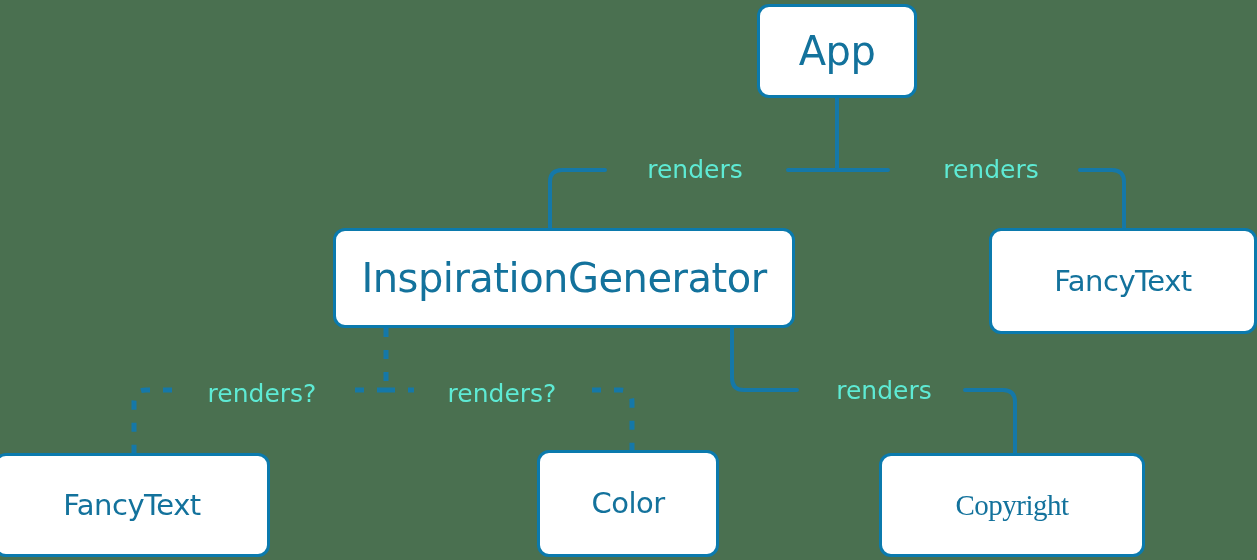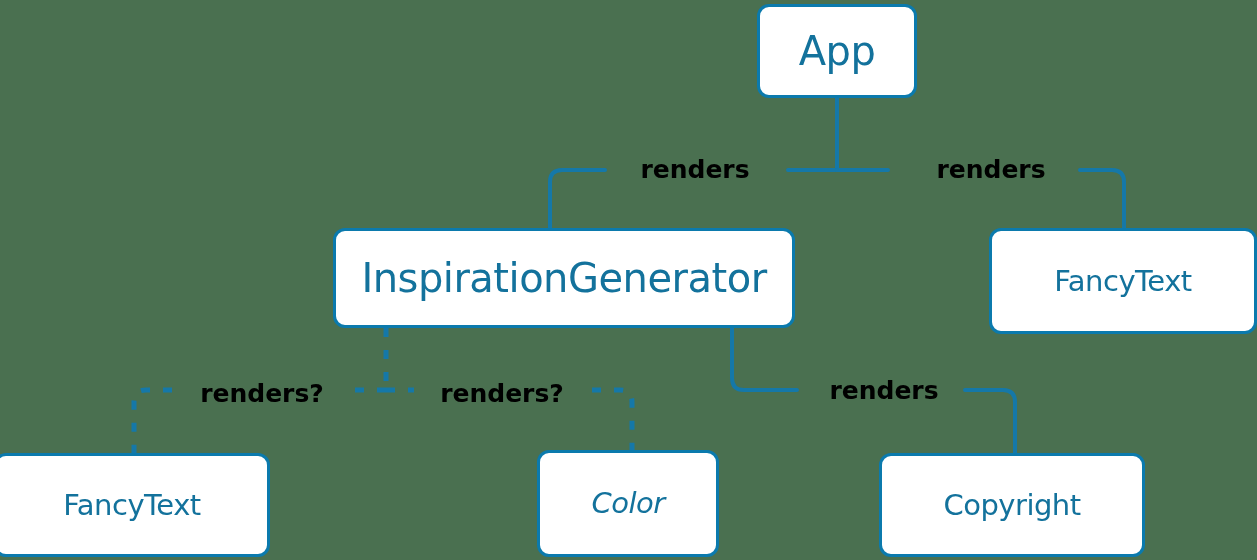--- a/index.html
+++ b/index.html
@@ -37,23 +37,23 @@
     color: #13729c;
     font-size: 40px;
     font-weight: 400;
     letter-spacing: -0.5px;
     white-space: nowrap;
     line-height: 1;
   }
   .node-sm .node-label { font-size: 29px; }
   .edge-label {
     position: absolute;
-    color: #000000;
+    color: #5eead4;
     font-size: 25px;
-    font-weight: 700;
+    font-weight: 400;
     white-space: nowrap;
     z-index: 4;
     transform: translate(-50%, -50%);
     line-height: 1;
   }
 </style>
 </head>
 <body>
 
 <div id="diagram-root">
@@ -90,21 +90,21 @@
   </div>
 
   <div class="node node-sm" style="left:989px; top:228px; width:268px; height:106px;">
     <span class="node-label">FancyText</span>
   </div>
 
   <div class="node node-sm" style="left:-6px; top:453px; width:276px; height:104px;">
     <span class="node-label">FancyText</span>
   </div>
 
-  <div class="node node-sm" style="left:537px; top:450px; width:182px; height:107px;font-style:italic;">
+  <div class="node node-sm" style="left:537px; top:450px; width:182px; height:107px;">
     <span class="node-label">Color</span>
   </div>
 
-  <div class="node node-sm" style="left:879px; top:453px; width:266px; height:104px;">
+  <div class="node node-sm" style="left:879px; top:453px; width:266px; height:104px;font-family:Liberation Serif, serif;">
     <span class="node-label">Copyright</span>
   </div>
 
 </div>
 
 </body></html>

